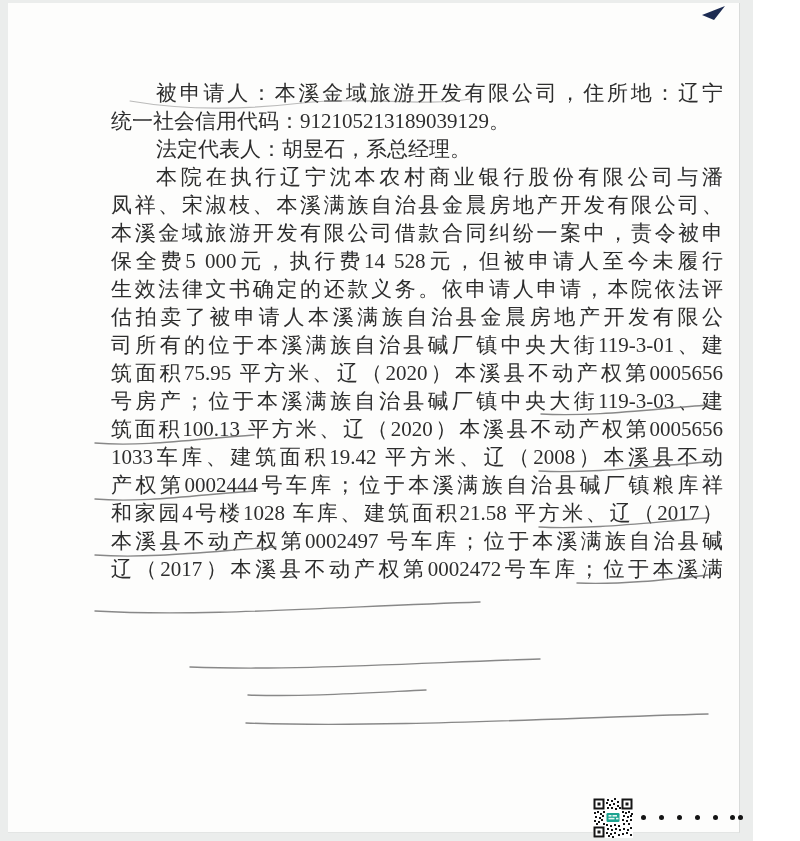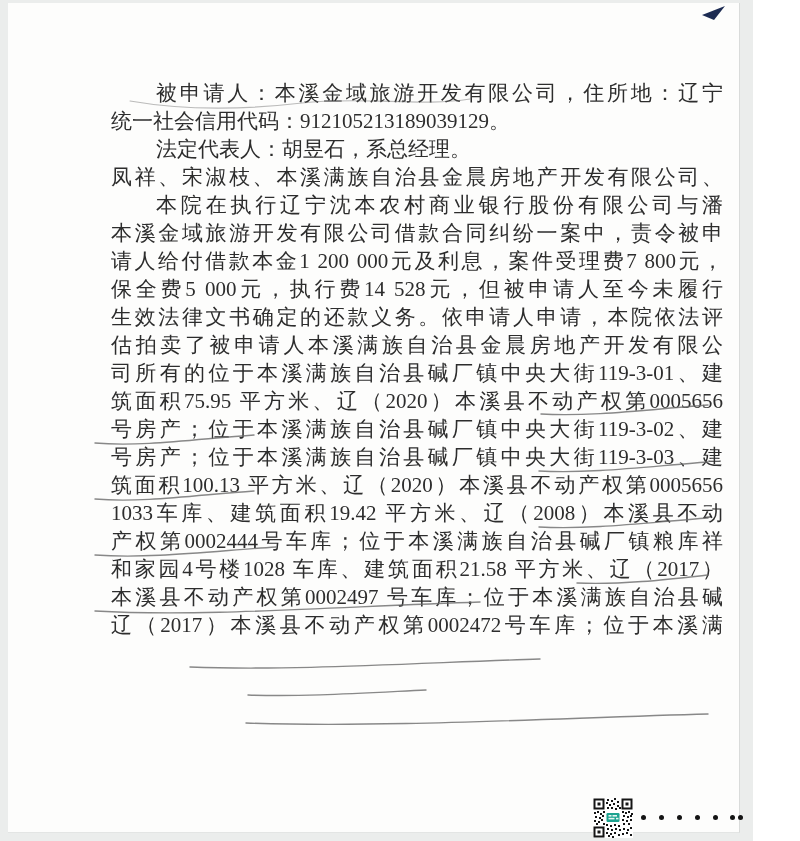--- a/index.html
+++ b/index.html
@@ -52,30 +52,28 @@
     </svg>
 
     <svg class="stray-mark" width="12" height="10" viewBox="0 0 12 10">
       <path d="M1,4 L10,2 M2,8 L11,6" stroke="#555" stroke-width="1.2" fill="none"></path>
     </svg>
 
     <div class="doc-body">
       <div class="line indent">被申请人：本溪金域旅游开发有限公司，住所地：辽宁</div>
       <div class="line short">统一社会信用代码：912105213189039129。</div>
       <div class="line short indent">法定代表人：胡昱石，系总经理。</div>
+      <div class="line indent">本院在执行辽宁沈本农村商业银行股份有限公司与潘</div>
       <div class="line">凤祥、宋淑枝、本溪满族自治县金晨房地产开发有限公司、</div>
-      <div class="line indent">本院在执行辽宁沈本农村商业银行股份有限公司与潘</div>
       <div class="line">本溪金域旅游开发有限公司借款合同纠纷一案中，责令被申</div>
-      <div class="line">请人给付借款本金1 200 000元及利息，案件受理费7 800元，</div>
       <div class="line">保全费5 000元，执行费14 528元，但被申请人至今未履行</div>
       <div class="line">生效法律文书确定的还款义务。依申请人申请，本院依法评</div>
       <div class="line">估拍卖了被申请人本溪满族自治县金晨房地产开发有限公</div>
       <div class="line">司所有的位于本溪满族自治县碱厂镇中央大街119-3-01、建</div>
       <div class="line">筑面积75.95 平方米、辽（2020）本溪县不动产权第0005656</div>
-      <div class="line">号房产；位于本溪满族自治县碱厂镇中央大街119-3-02、建</div>
       <div class="line">号房产；位于本溪满族自治县碱厂镇中央大街119-3-03、建</div>
       <div class="line">筑面积100.13 平方米、辽（2020）本溪县不动产权第0005656</div>
       <div class="line">1033车库、建筑面积19.42 平方米、辽（2008）本溪县不动</div>
       <div class="line">产权第0002444号车库；位于本溪满族自治县碱厂镇粮库祥</div>
       <div class="line">和家园4号楼1028 车库、建筑面积21.58 平方米、辽（2017）</div>
       <div class="line">本溪县不动产权第0002497 号车库；位于本溪满族自治县碱</div>
       <div class="line">辽（2017）本溪县不动产权第0002472号车库；位于本溪满</div>
     </div>
 
     <svg class="marks" width="800" height="841" viewBox="8 3 800 841" style="left:-8px;top:-3px;width:800px;height:841px;">

